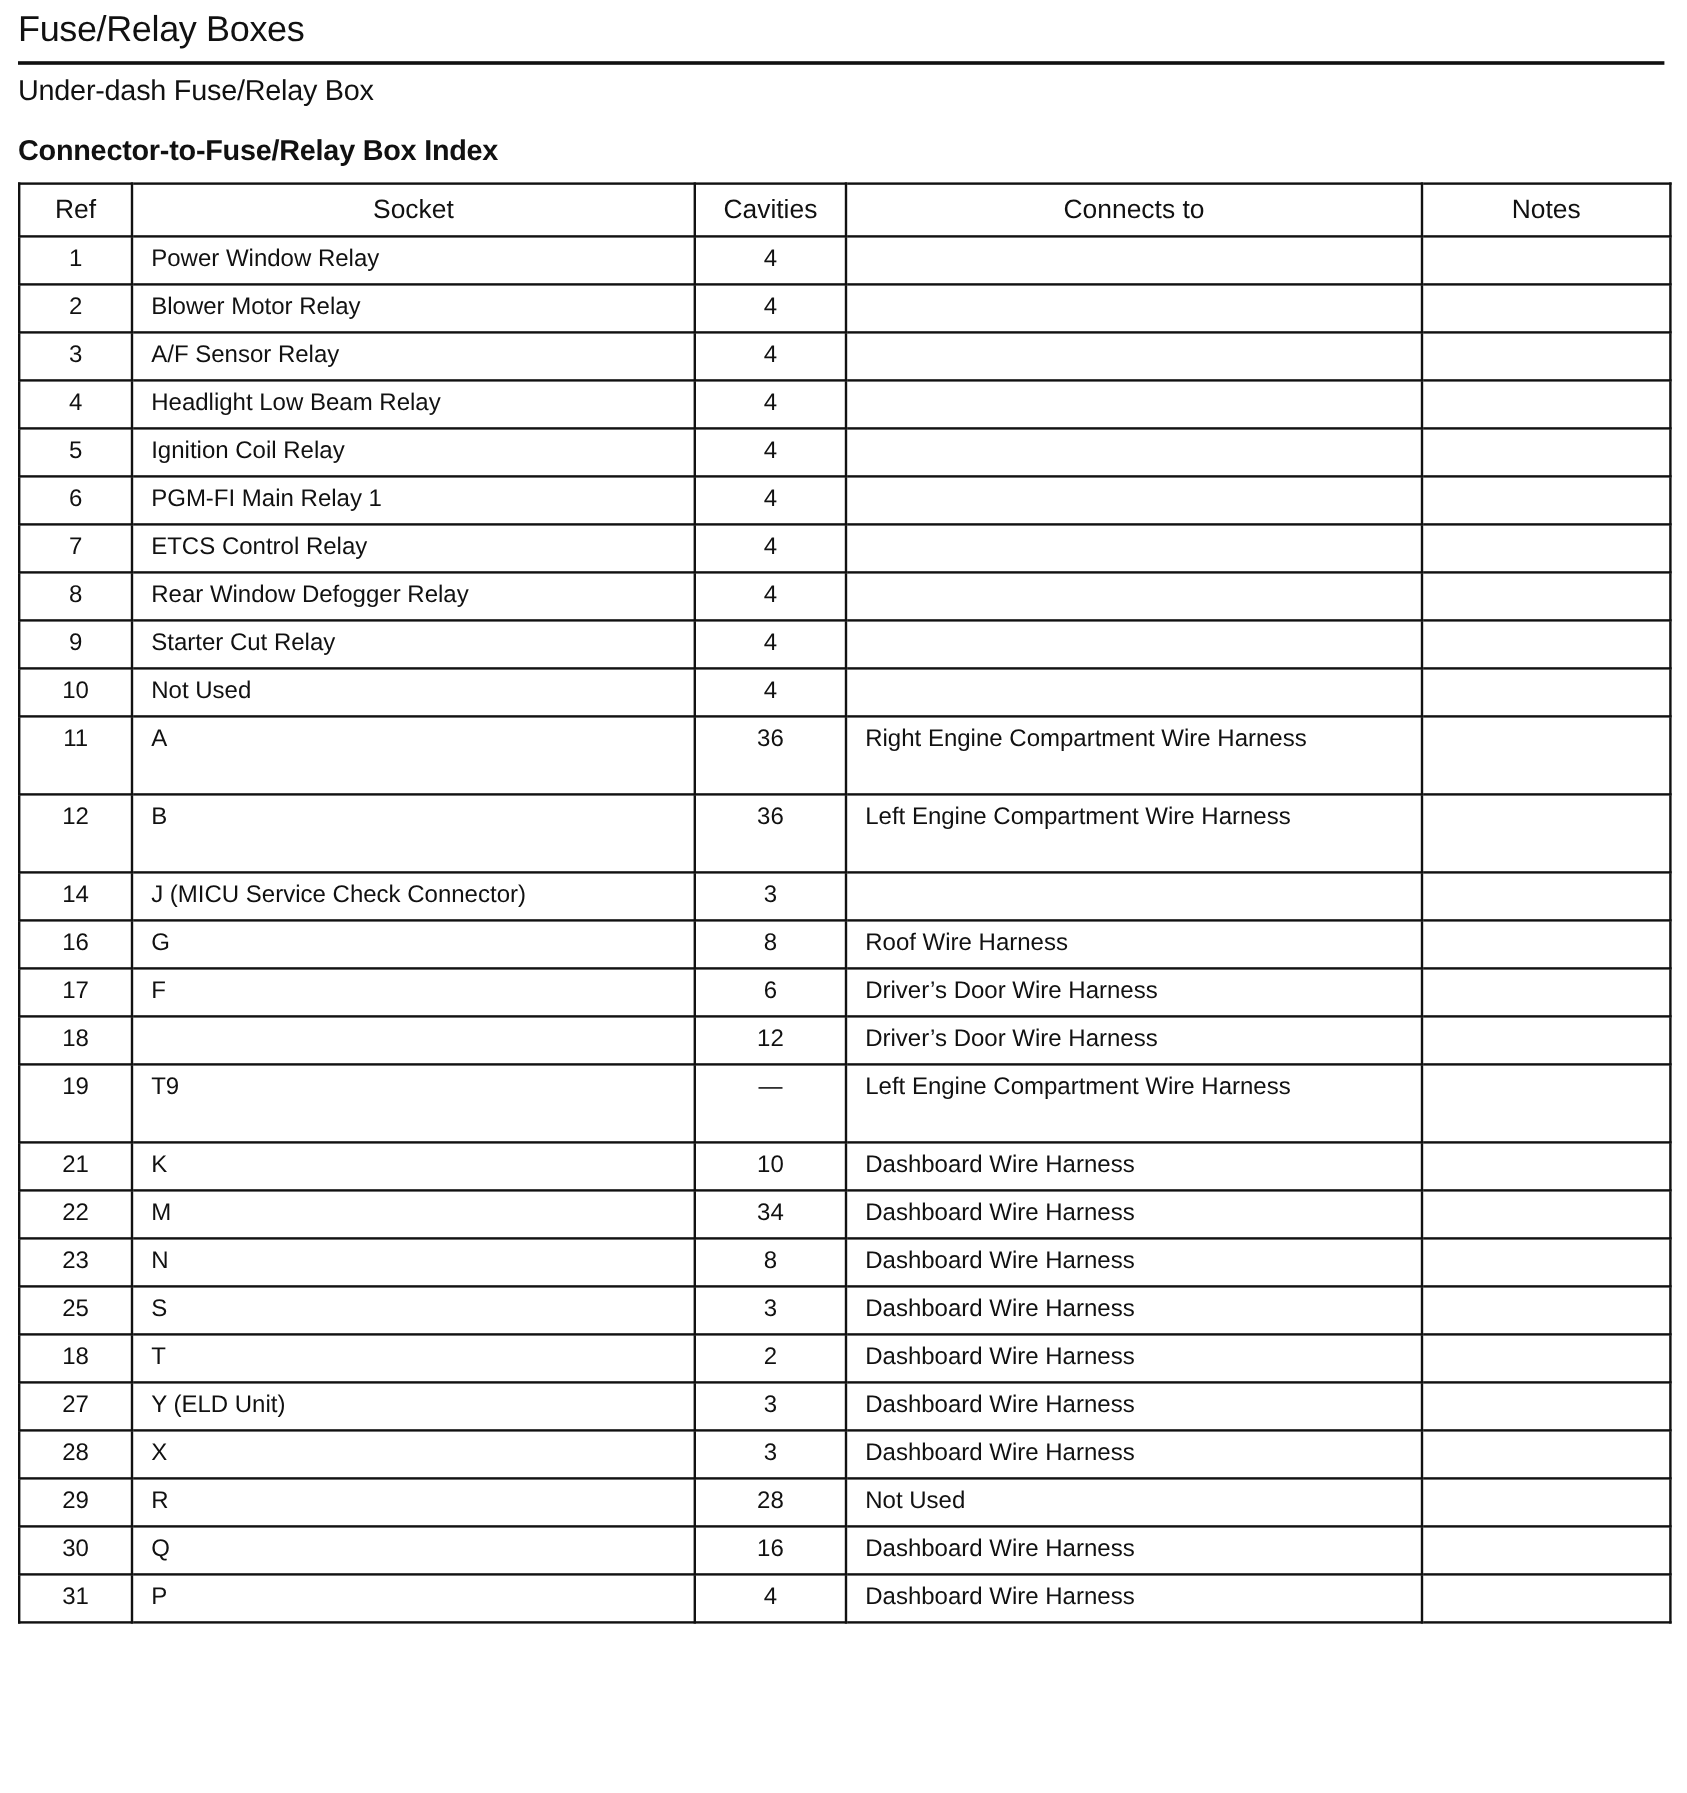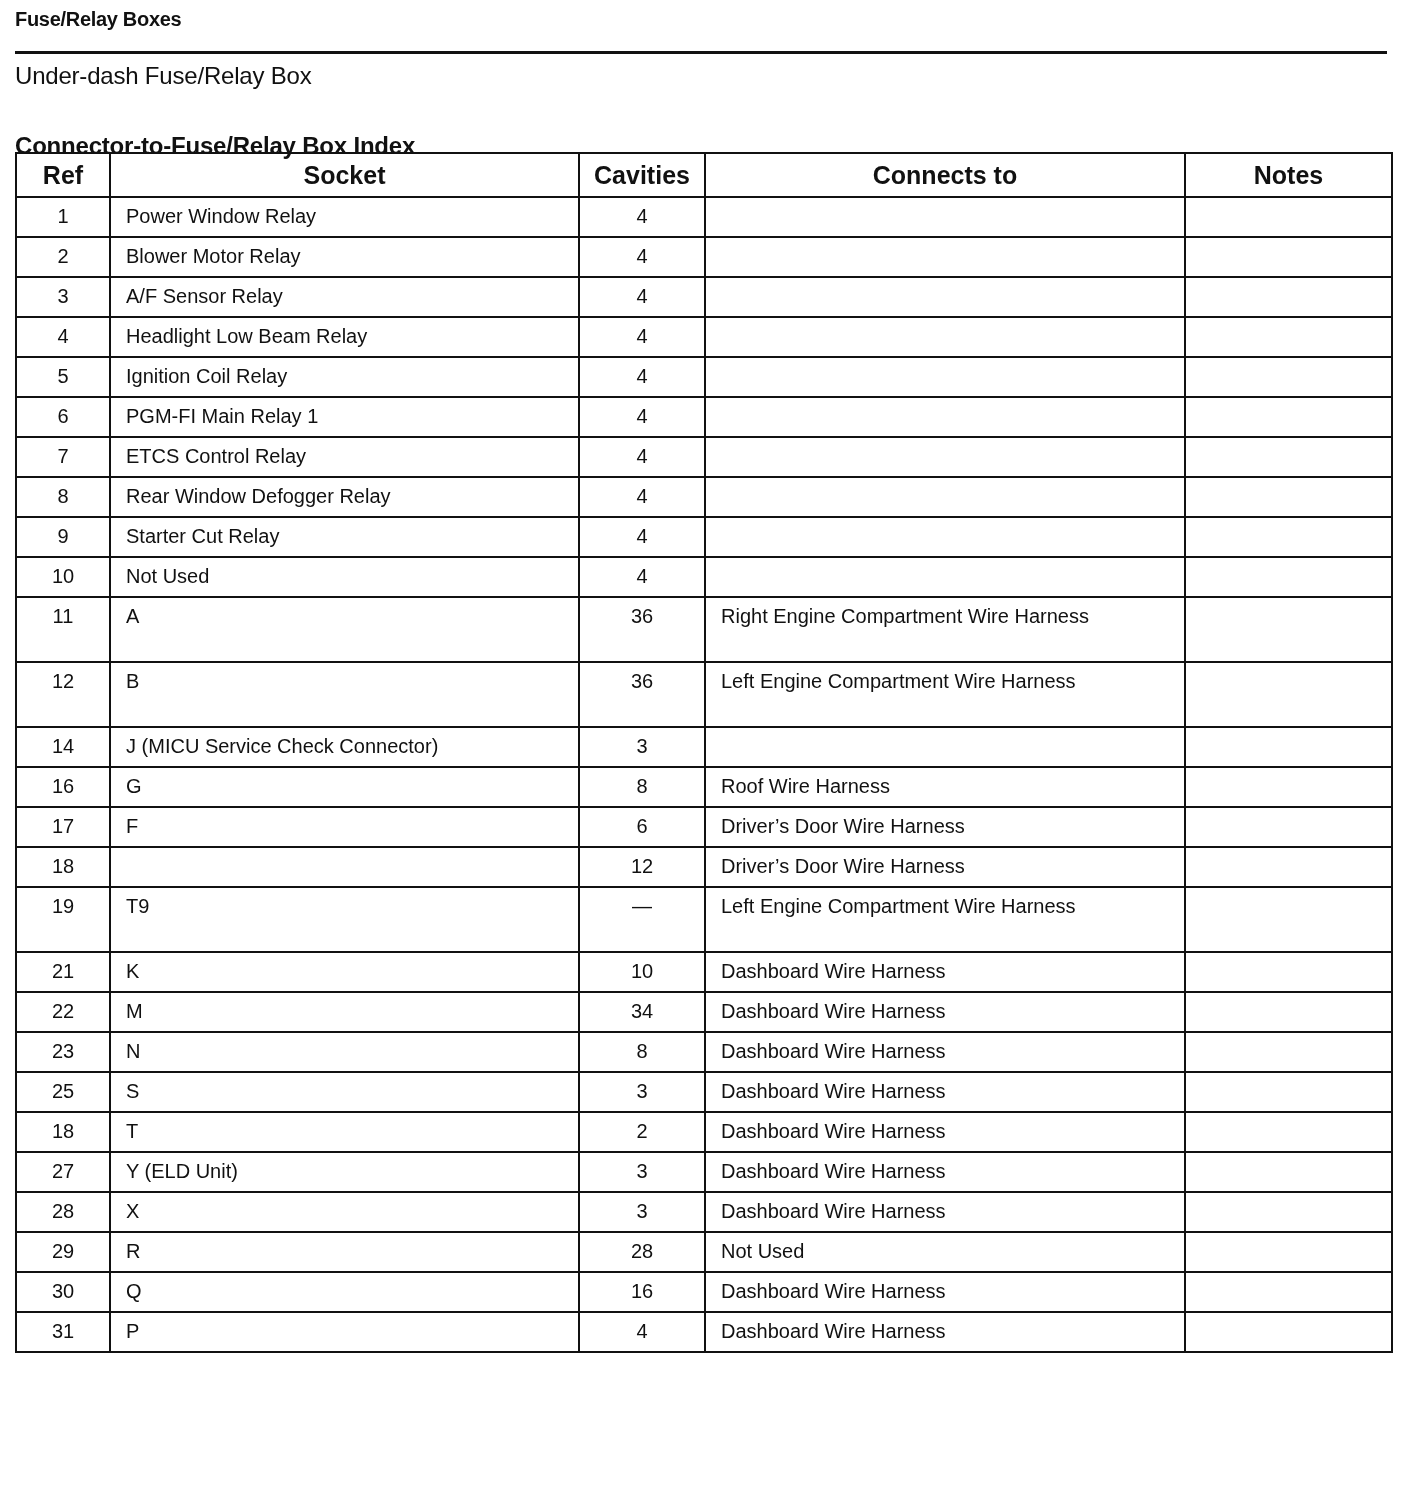--- a/index.html
+++ b/index.html
@@ -2,46 +2,46 @@
 <html><head>
 <meta charset="utf-8">
 <style>
   html, body { margin: 0; padding: 0; background: #ffffff; }
   body {
     width: 1406px; height: 1494px; position: relative; overflow: hidden;
     font-family: "Liberation Sans", sans-serif; color: #111111;
   }
   .h1 {
     position: absolute; left: 15px; top: 8px;
-    font-size: 20px; font-weight: bold; letter-spacing: -0.3px;
+    font-size: 30px; font-weight: normal; letter-spacing: -0.3px;
   }
   .rule {
     position: absolute; left: 15px; top: 51px; width: 1372px; height: 3px;
     background: #111111;
   }
   .h2 {
     position: absolute; left: 15px; top: 62px;
     font-size: 24px; font-weight: normal; letter-spacing: -0.2px;
   }
   .h3 {
     position: absolute; left: 15px; top: 112px;
-    font-size: 24px; font-weight: bold; letter-spacing: -0.2px; margin-top: 20px;
+    font-size: 24px; font-weight: bold; letter-spacing: -0.2px;
   }
   table {
     position: absolute; left: 15px; top: 152px;
     width: 1376px; border-collapse: collapse; table-layout: fixed;
   }
   col.c-ref { width: 94px; }
   col.c-socket { width: 469px; }
   col.c-cav { width: 126px; }
   col.c-conn { width: 480px; }
   col.c-notes { width: 207px; }
   th, td { border: 2.5px solid #111111; }
   th {
-    height: 42px; font-size: 25px; font-weight: bold; text-align: center;
+    height: 42px; font-size: 22px; font-weight: normal; text-align: center;
     vertical-align: middle; padding: 0;
   }
   td {
     font-size: 20px; vertical-align: top; padding: 6px 0 0 0;
     line-height: 24px;
   }
   tr.r1 td { height: 32px; }
   tr.r2 td { height: 57px; border-radius: 15px; }
   td.ref, td.cav { text-align: center; }
   td.socket, td.conn { padding-left: 15px; }

